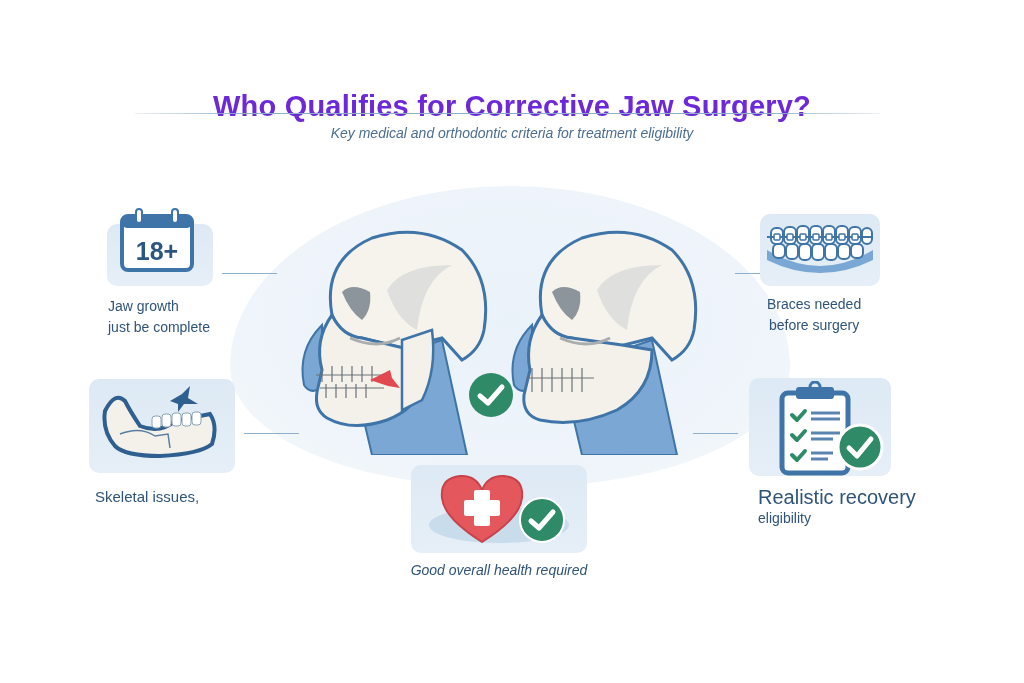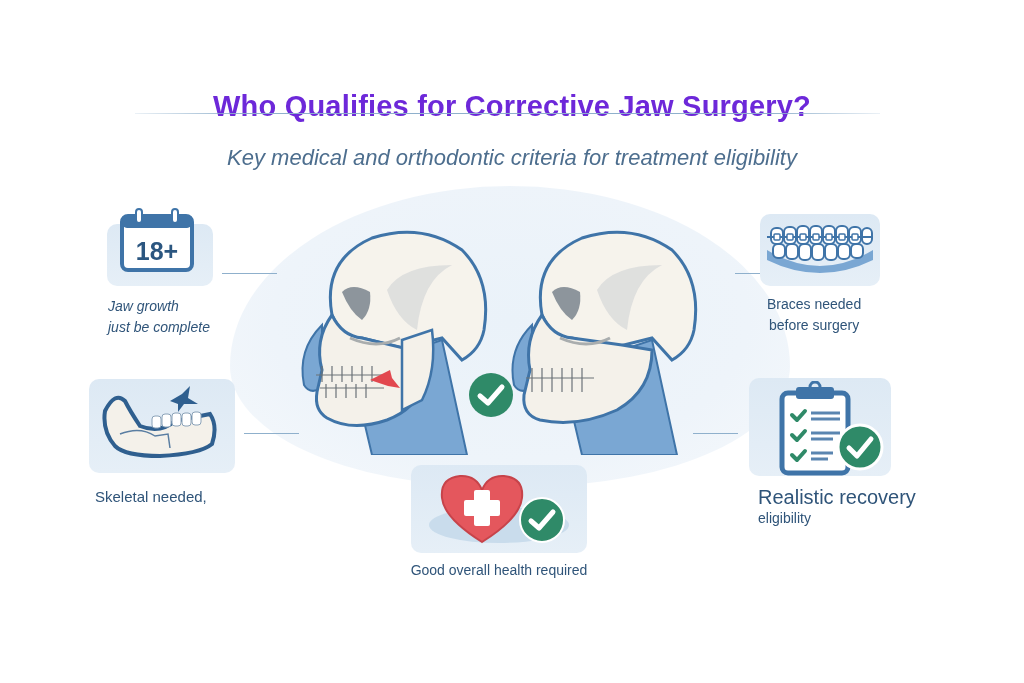--- a/index.html
+++ b/index.html
@@ -12,23 +12,22 @@
     position:absolute; left:0; top:90px; width:1024px; text-align:center;
     font-size:29px; font-weight:bold; color:#6d28d9; letter-spacing:0.2px;
     font-family:"Liberation Sans", sans-serif;
   }
   .title-rule {
     position:absolute; left:135px; top:113px; width:745px; height:1px;
     background:linear-gradient(90deg, rgba(120,160,195,0.15), #8fb0cc 15%, #8fb0cc 85%, rgba(120,160,195,0.15));
   }
   .subtitle {
     position:absolute; left:0; top:125px; width:1024px; text-align:center;
-    font-size:22px; font-style:italic; color:#4d6e8e;
-    font-family:"Liberation Sans", sans-serif;
-    margin-top:20px;
+    font-size:14px; font-style:italic; color:#4d6e8e;
+    font-family:"Liberation Sans", sans-serif;
   }
   .halo {
     position:absolute; left:230px; top:186px; width:560px; height:300px;
     border-radius:50% 50% 46% 46% / 60% 60% 40% 40%;
     background:radial-gradient(ellipse at 50% 45%, #eaf2f9 0%, #eef4fa 60%, #f6f9fc 100%);
   }
   .card {
     position:absolute; border-radius:10px;
     background:linear-gradient(180deg,#dde9f4 0%, #e6eff7 100%);
   }
@@ -123,56 +122,56 @@
 <div class="card" style="left:107px; top:224px; width:106px; height:62px;"></div>
 <div style="position:absolute; left:119px; top:208px;">
   <svg width="76" height="64" viewBox="0 0 76 64">
     <rect x="3" y="8" width="70" height="54" rx="6" fill="#ffffff" stroke="#3f74a8" stroke-width="4"></rect>
     <rect x="3" y="8" width="70" height="12" rx="5" fill="#3f74a8"></rect>
     <rect x="17" y="1" width="6" height="14" rx="3" fill="#fff" stroke="#3f74a8" stroke-width="2"></rect>
     <rect x="53" y="1" width="6" height="14" rx="3" fill="#fff" stroke="#3f74a8" stroke-width="2"></rect>
     <text x="38" y="52" text-anchor="middle" font-family="Liberation Sans, sans-serif" font-size="25" font-weight="bold" fill="#2b5680">18+</text>
   </svg>
 </div>
-<div class="label" style="left:108px; top:296px;font-style:italic;">
+<div class="label" style="left:108px; top:296px;">
   <div>Jaw growth</div>
   <div>just be complete</div>
 </div>
 
 <div class="card" style="left:89px; top:379px; width:146px; height:94px;"></div>
 <div style="position:absolute; left:100px; top:386px;">
   <svg width="125" height="80" viewBox="0 0 125 80">
     <path d="M5 25 Q15 5 25 15 Q30 25 40 40 Q60 48 75 35 L110 28 Q118 40 112 58 Q100 68 60 70 Q25 70 15 60 Q2 45 5 25 Z" fill="#f4f1ea" stroke="#2f5f8f" stroke-width="4"></path>
     <g fill="#ffffff" stroke="#8aa2b8" stroke-width="1">
       <rect x="52" y="30" width="9" height="12" rx="3"></rect>
       <rect x="62" y="28" width="9" height="13" rx="3"></rect>
       <rect x="72" y="27" width="9" height="13" rx="3"></rect>
       <rect x="82" y="27" width="9" height="13" rx="3"></rect>
       <rect x="92" y="26" width="9" height="13" rx="3"></rect>
     </g>
     <path d="M20 48 Q40 40 55 50 L68 48 L70 62" fill="none" stroke="#5a7ea2" stroke-width="1.5"></path>
     <path d="M70 15 L82 8 L90 0 L88 12 L98 18 L84 18 L78 26 L78 18 Z" fill="#2f5f8f"></path>
   </svg>
 </div>
 <div class="label" style="left:95px; top:486px;">
-  <div style="font-size:15px;">Skeletal needed,</div>
+  <div style="font-size:15px;">Skeletal issues,</div>
 </div>
 
 <div class="card" style="left:411px; top:465px; width:176px; height:88px;"></div>
 <div style="position:absolute; left:424px; top:470px;">
   <svg width="150" height="80" viewBox="0 0 150 80">
     <ellipse cx="75" cy="55" rx="70" ry="18" fill="#c9dcec"></ellipse>
     <path d="M58 72 Q20 48 18 28 Q16 8 36 6 Q52 5 58 20 Q64 5 80 6 Q100 8 98 28 Q96 48 58 72 Z" fill="#e4575d" stroke="#c7434a" stroke-width="2"></path>
     <rect x="50" y="20" width="16" height="36" rx="2" fill="#ffffff"></rect>
     <rect x="40" y="30" width="36" height="16" rx="2" fill="#ffffff"></rect>
     <circle cx="118" cy="50" r="22" fill="#2f8a68" stroke="#ffffff" stroke-width="2"></circle>
     <path d="M107 51 L115 58 L129 42" fill="none" stroke="#fff" stroke-width="5" stroke-linecap="round" stroke-linejoin="round"></path>
   </svg>
 </div>
-<div class="label" style="left:404px; top:560px; width:190px; text-align:center;">Good overall health required</div>
+<div class="label" style="left:404px; top:560px; width:190px; text-align:center;font-style:italic;">Good overall health required</div>
 
 <div class="card" style="left:760px; top:214px; width:120px; height:72px;"></div>
 <div style="position:absolute; left:765px; top:222px;">
   <svg width="110" height="56" viewBox="0 0 110 56">
     <path d="M2 28 Q55 60 108 28 L108 38 Q55 64 2 38 Z" fill="#7aa7d3"></path>
     <g fill="#ffffff" stroke="#3f74a8" stroke-width="2">
       <rect x="6" y="6" width="12" height="16" rx="5"></rect>
         <rect x="19" y="5" width="12" height="17" rx="5"></rect>
       <rect x="32" y="4" width="12" height="18" rx="5"></rect>
         <rect x="45" y="4" width="12" height="18" rx="5"></rect>

